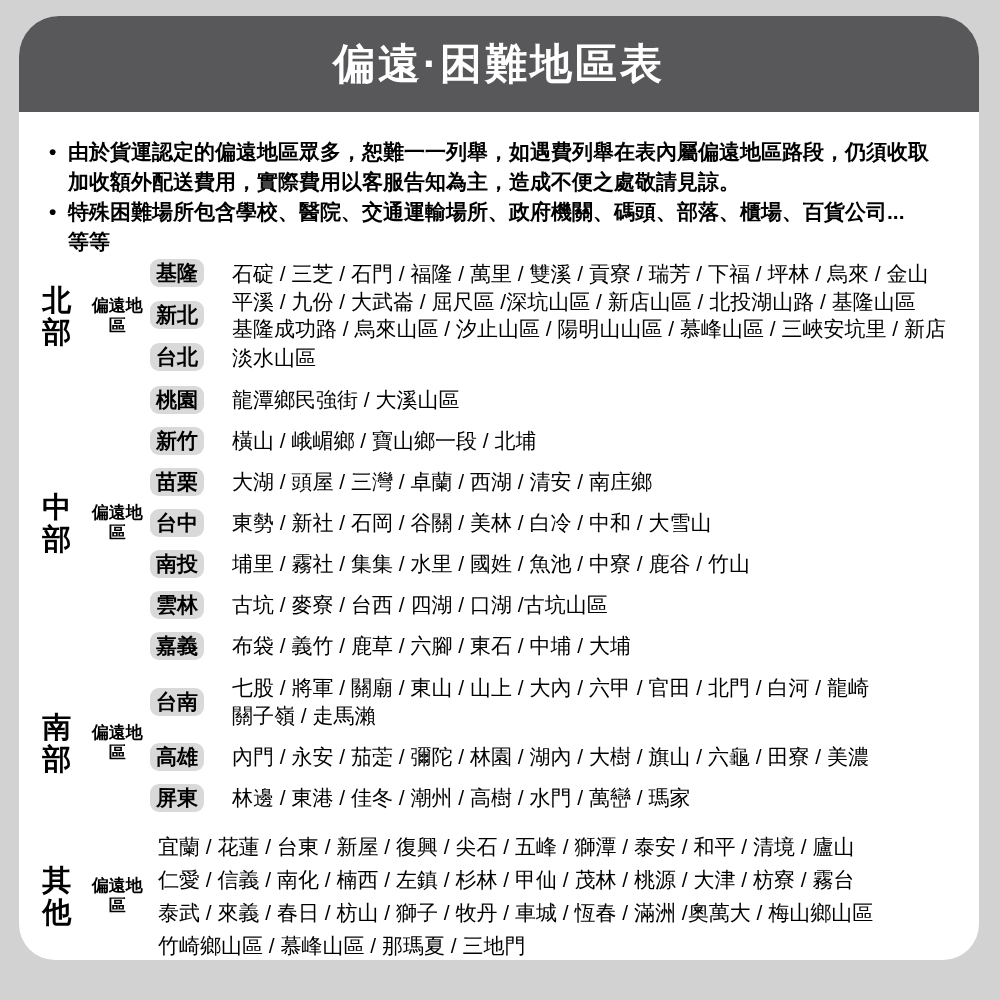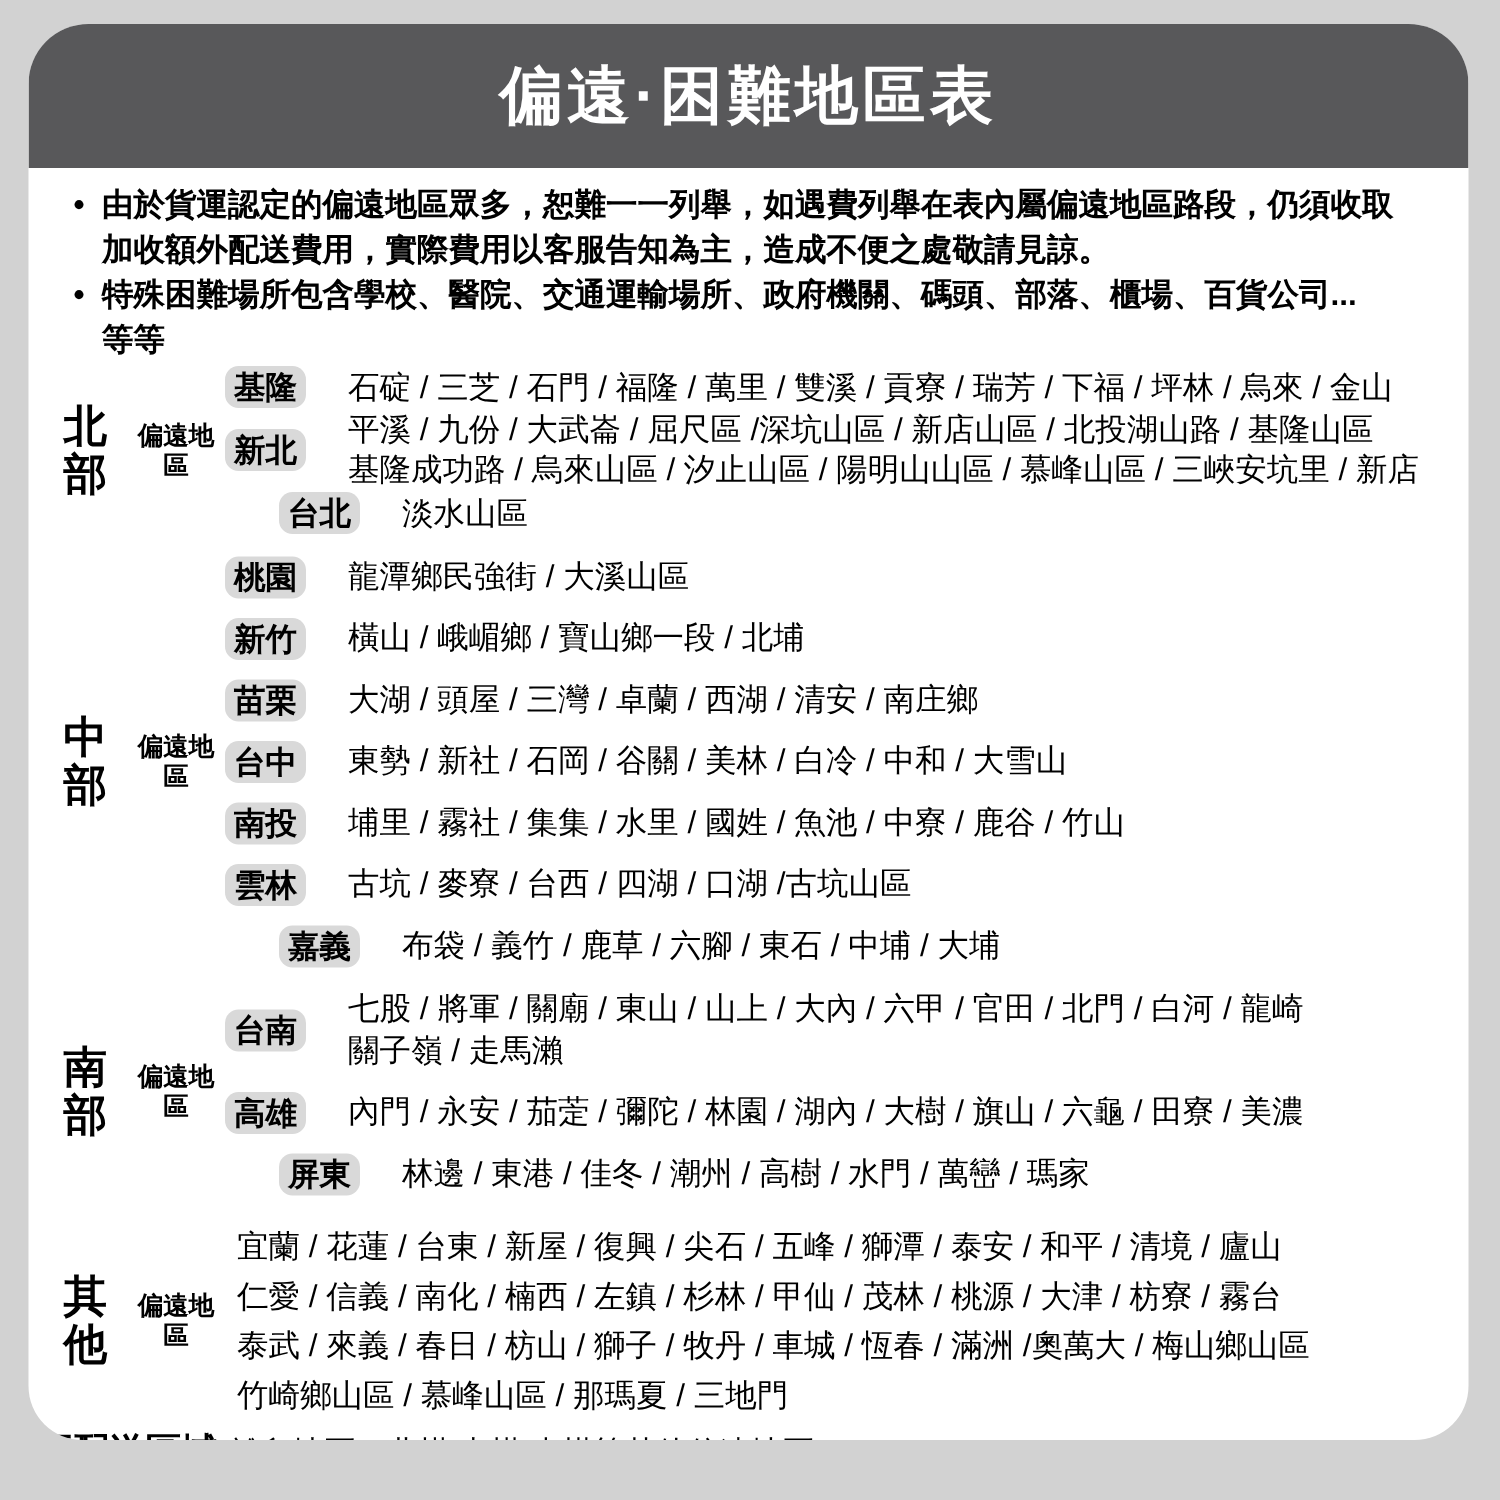--- a/index.html
+++ b/index.html
@@ -17,42 +17,42 @@
     border-radius:40px 40px 36px 36px;
     overflow:hidden;
   }
   .header {
     height:96px; background:#58585a;
     display:flex; align-items:center; justify-content:center;
   }
   .title {
     color:#ffffff; font-size:42px; font-weight:bold; letter-spacing:3px;
   }
-  .content { padding:10px 12px 0 10px; }
+  .content { padding:25px 12px 0 10px; }
 
   .notes { list-style:none; margin:0 0 0 18px; }
   .notes li {
     position:relative; padding-left:21px;
     font-size:21px; font-weight:bold; line-height:30px;
     white-space:pre-wrap;
   }
   .notes li::before { content:"•"; position:absolute; left:2px; top:0; }
 
   .section { display:flex; }
   .label-col {
     flex:0 0 121px; width:121px;
     display:flex; flex-direction:row; justify-content:center;
     align-items:center; text-align:center;
   }
   .region-name { font-size:29px; font-weight:bold; line-height:32px; }
   .region-sub  { font-size:17px; font-weight:bold; line-height:20px; }
 
   .rows-col { flex:1; min-width:0; }
   .row { display:flex; align-items:center; margin-bottom:13px;gap:12px; }
-  .row:last-child { margin-bottom:0;margin-left:36px; }
+  .row:last-child { margin-bottom:0; }
   .badge {
     flex:0 0 54px; width:54px; height:28px;
     background:#d9d9d9; border-radius:9px;
     display:flex; align-items:center; justify-content:center;
     font-size:21px; font-weight:bold; margin-right:16px;
   }
   .areas { min-width:0; }
   .line { font-size:21px; line-height:28px; white-space:nowrap; }
 
   .s-north { margin-top:2px; }

